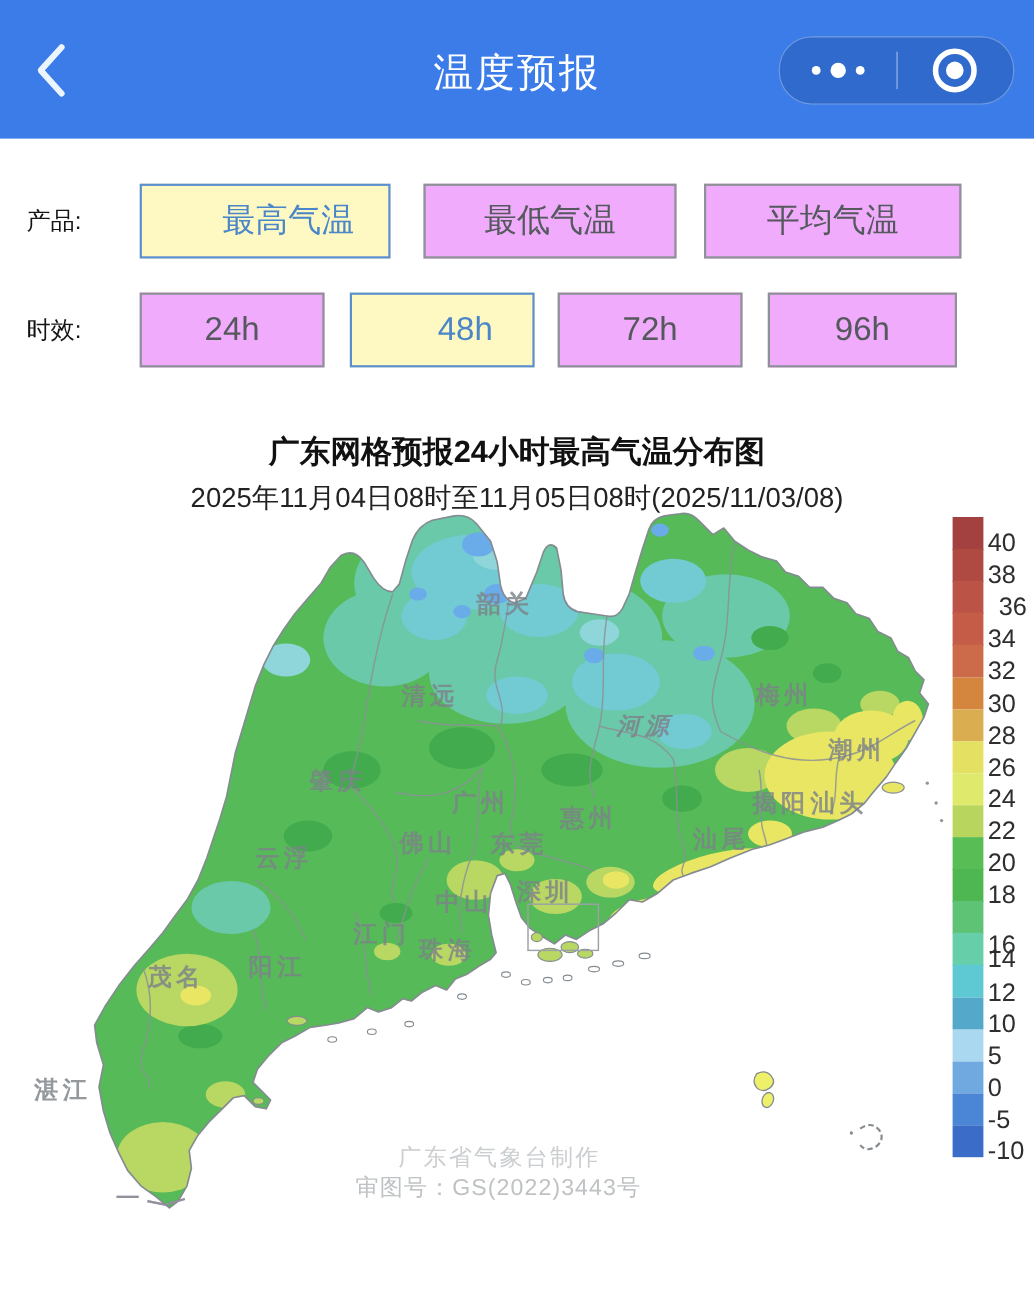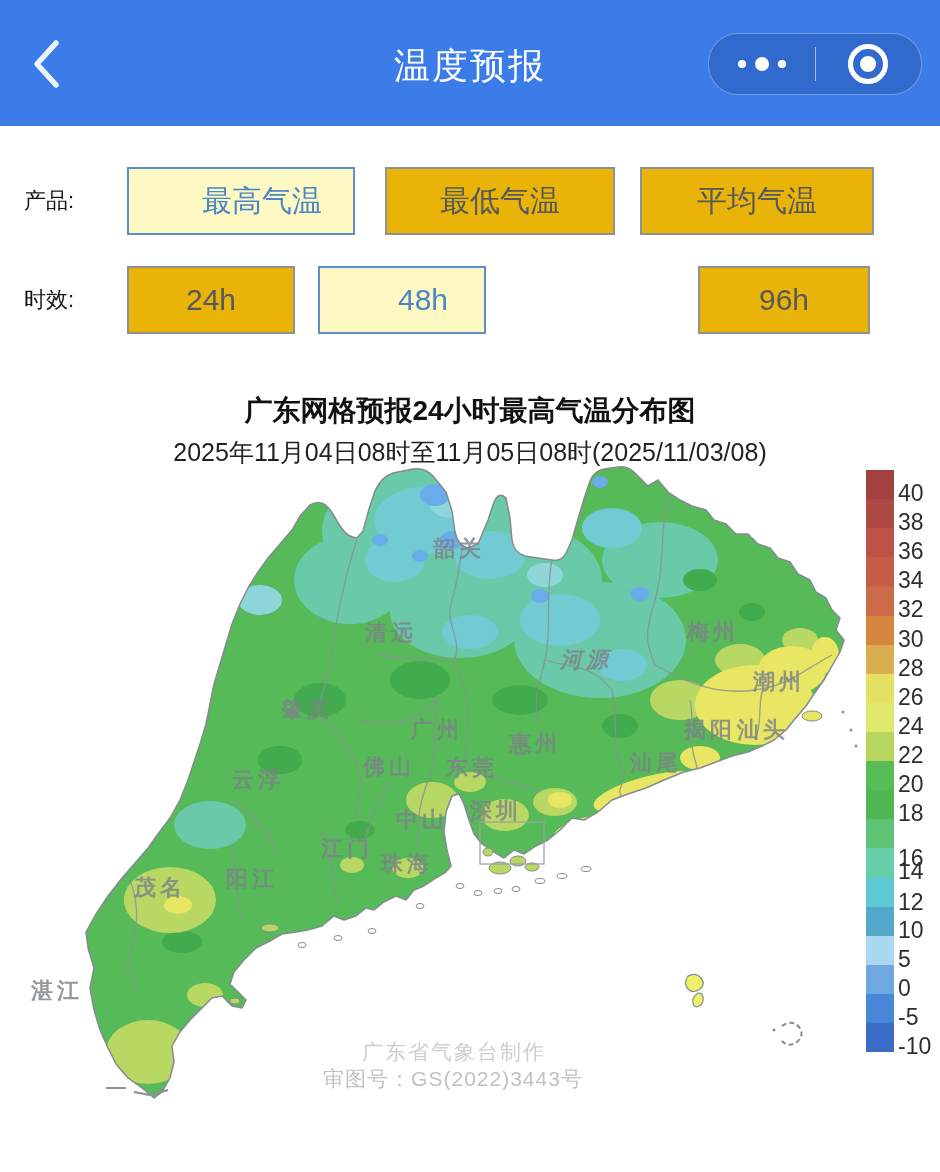--- a/index.html
+++ b/index.html
@@ -20,21 +20,21 @@
   .dot-l{width:14px;height:14px;border-radius:50%;background:#ffffff;}
   .target-outer{width:40px;height:40px;border:5px solid #ffffff;border-radius:50%;
                 display:flex;align-items:center;justify-content:center;box-sizing:border-box;}
   .target-inner{width:16px;height:16px;border-radius:50%;background:#ffffff;}
   
   .row{position:absolute;left:0;width:940px;height:70px;}
   .row1{top:167px;} .row2{top:266px;}
   .row-label{position:absolute;left:24px;top:0;height:68px;line-height:68px;
              font-size:22px;color:#141414;}
   .opt{position:absolute;top:0;height:68px;line-height:64px;text-align:center;
-       font-size:30px;box-sizing:border-box;border:2px solid #8e9196;background:#eab308;
+       font-size:30px;box-sizing:border-box;border:2px solid #8e9196;background:#f0abfc;
        color:#55585c;cursor:pointer;}
   .opt.selected{border-color:#5b8fd0;background:#fef9c3;color:#4a86c8;padding-left:42px;}
   .p1{left:127px;width:228px;} .p2{left:385px;width:230px;} .p3{left:640px;width:234px;}
   .t1{left:127px;width:168px;} .t2{left:318px;width:168px;} .t3{left:507px;width:168px;} .t4{left:698px;width:172px;}
   
   .fig-title{position:absolute;left:0;top:392px;width:940px;text-align:center;
              font-size:28px;font-weight:bold;color:#111111;}
   .fig-subtitle{position:absolute;left:0;top:436px;width:940px;text-align:center;
                 font-size:25px;color:#222222;}
   .map-svg{position:absolute;left:0;top:460px;}
@@ -84,20 +84,21 @@
     <span class="row-label">产品:</span>
     <div class="opt p1 selected">最高气温</div>
     <div class="opt p2">最低气温</div>
     <div class="opt p3">平均气温</div>
   </div>
 
   <div class="row row2">
     <span class="row-label">时效:</span>
     <div class="opt t1">24h</div>
     <div class="opt t2 selected">48h</div>
+    <div class="opt t3">72h</div>
     <div class="opt t4">96h</div>
   </div>
 
   <div class="fig-title">广东网格预报24小时最高气温分布图</div>
   <div class="fig-subtitle">2025年11月04日08时至11月05日08时(2025/11/03/08)</div>
 
   <svg class="map-svg" width="940" height="660" viewBox="0 460 940 660">
     <defs>
       <clipPath id="gdclip">
         <path d="M310 505 Q322 498 331 511 L340 526 Q348 538 357 538 L363 531 L369 509 L375 491
@@ -293,21 +294,21 @@
       <span class="city-label" style="left: 160px; top: 888px;">茂名</span>
       <span class="city-label" style="left: 57px; top: 991px;">湛江</span>
     </div>
 
   <div class="legend">
       <div class="legend-seg" style="top: 0px; height: 29.6px; background: rgb(162, 65, 64);"></div>
       <div class="legend-num" style="top: 10px;">40</div>
       <div class="legend-seg" style="top: 29.1px; height: 29.6px; background: rgb(174, 74, 66);"></div>
       <div class="legend-num" style="top: 39.1px;">38</div>
       <div class="legend-seg" style="top: 58.2px; height: 29.6px; background: rgb(187, 83, 70);"></div>
-      <div class="legend-num" style="top: 68.2px;">36</div>
+      <div class="legend-num" style="top: 68.2px; margin-left: 10px;">36</div>
       <div class="legend-seg" style="top: 87.3px; height: 29.6px; background: rgb(196, 92, 72);"></div>
       <div class="legend-num" style="top: 97.3px;">34</div>
       <div class="legend-seg" style="top: 116.4px; height: 29.6px; background: rgb(204, 107, 74);"></div>
       <div class="legend-num" style="top: 126.4px;">32</div>
       <div class="legend-seg" style="top: 145.5px; height: 29.6px; background: rgb(212, 134, 63);"></div>
       <div class="legend-num" style="top: 155.5px;">30</div>
       <div class="legend-seg" style="top: 174.6px; height: 29.6px; background: rgb(217, 173, 80);"></div>
       <div class="legend-num" style="top: 184.6px;">28</div>
       <div class="legend-seg" style="top: 203.7px; height: 29.6px; background: rgb(227, 224, 98);"></div>
       <div class="legend-num" style="top: 213.7px;">26</div>

